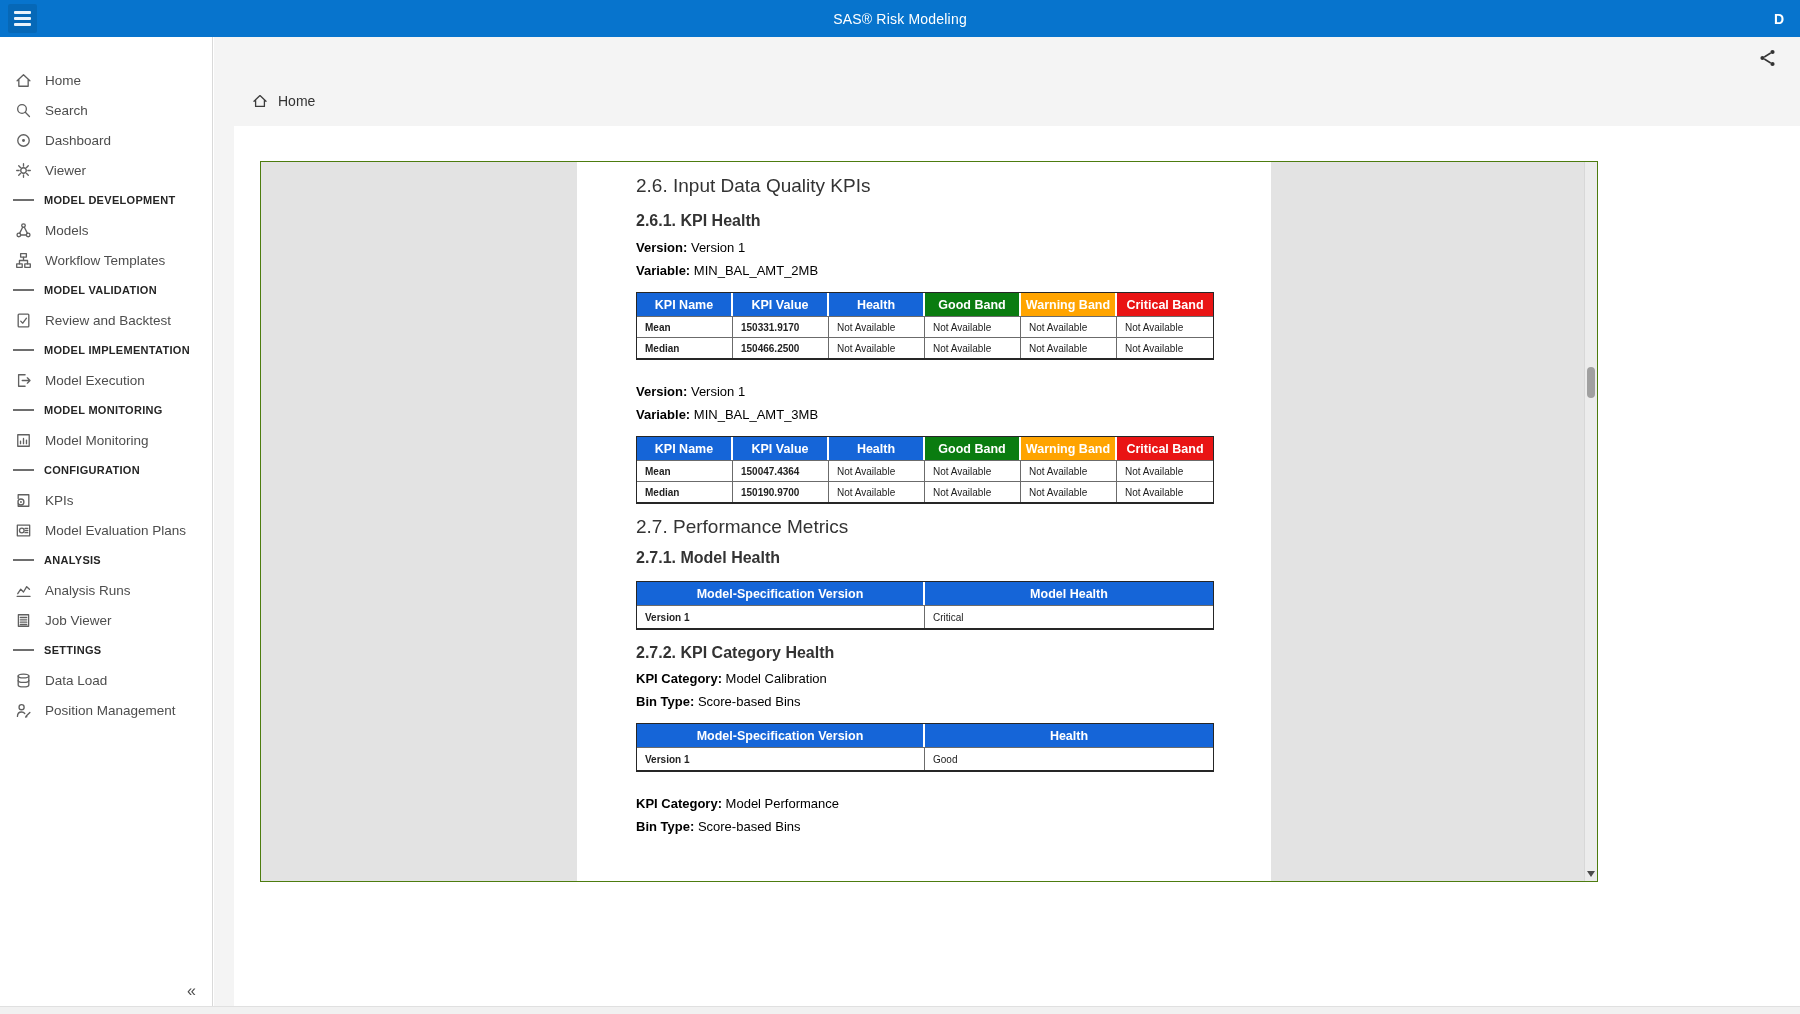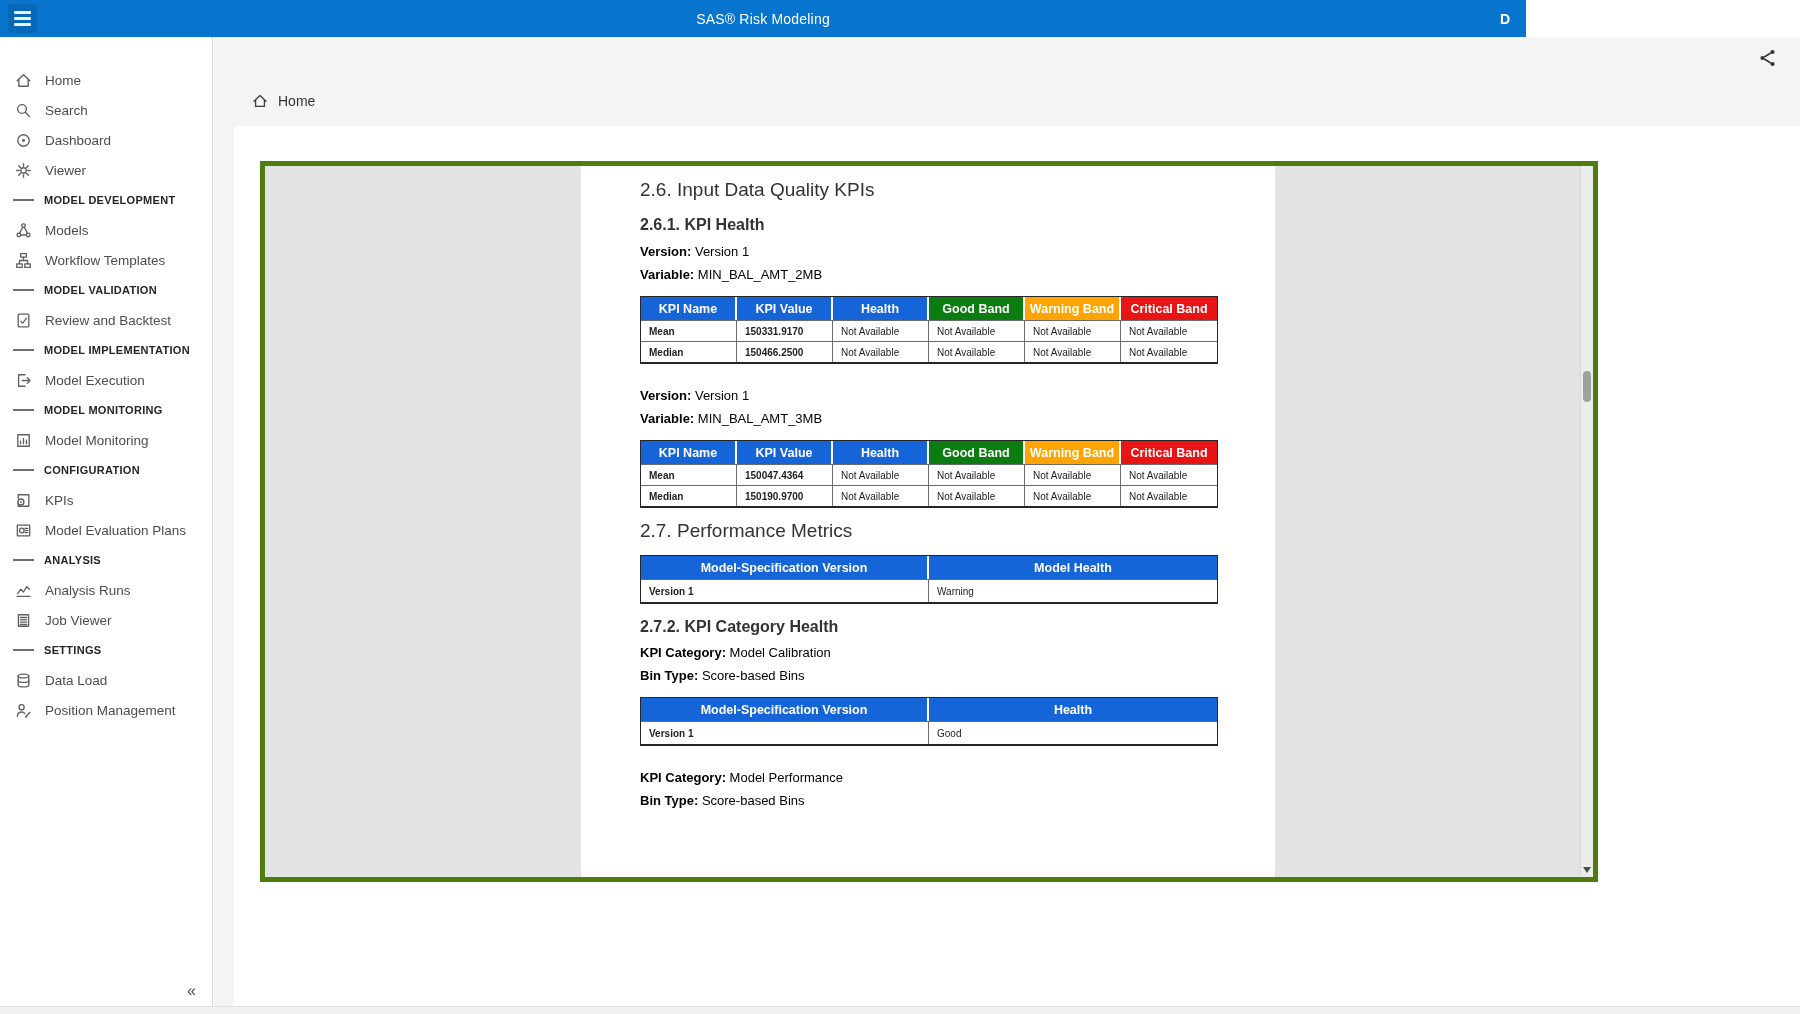--- a/index.html
+++ b/index.html
@@ -1,20 +1,20 @@
 <!DOCTYPE html>
 <html><head>
 <meta charset="utf-8">
 <style>
   * { box-sizing: border-box; margin: 0; padding: 0; }
   html,body { width:1800px; height:1014px; overflow:hidden; background:#fff;
     font-family:"Liberation Sans", sans-serif; }
 
   
-  .topbar { position:absolute; left:0; top:0; width:1526px; height:37px;
+  .topbar { position:absolute; left:0; top:0; width:1800px; height:37px;
     background:#0774cd; color:#fff; }
   .hamburger { position:absolute; left:8px; top:4px; width:29px; height:29px;
     background:#0668b7; border-radius:2px; display:flex; flex-direction:column;
     justify-content:center; align-items:center; gap:3px; cursor:pointer; }
   .hamburger i { display:block; width:17px; height:3px; background:#eaf3fb; border-radius:1px; }
   .topbar-title { position:absolute; left:0; right:0; top:0; height:37px;
     display:flex; align-items:center; justify-content:center; font-size:14px;
     letter-spacing:.2px; }
   .topbar-user { position:absolute; right:16px; top:0; height:37px; display:flex;
     align-items:center; font-size:14px; font-weight:bold; cursor:pointer; }
@@ -40,21 +40,21 @@
   .breadcrumb { position:absolute; top:56px; left:38px; display:flex; align-items:center;
     gap:10px; cursor:pointer; }
   .breadcrumb svg { width:16px; height:16px; stroke:#3c3c3c; fill:none; stroke-width:1.3;
     stroke-linecap:round; stroke-linejoin:round; }
   .bc-label { font-size:14px; color:#333; }
 
   .panel { position:absolute; left:20px; top:89px; right:0; bottom:0; background:#fff; }
 
   
   .viewer { position:absolute; left:26px; top:35px; width:1338px; height:721px;
-    background:#e3e3e3; border:5px solid #4d7c0f; }
+    background:#e3e3e3; border:1px solid #4d7c0f; }
   .page { position:absolute; left:316px; top:0; width:694px; height:100%;
     background:#fff; overflow:hidden; }
   .page-inner { padding:12px 55px 0 59px; }
 
   .vscroll { position:absolute; right:0; top:0; bottom:0; width:13px;
     background:#ececec; border-left:1px solid #d8d8d8; }
   .vthumb { position:absolute; left:2px; top:205px; width:8px; height:31px;
     background:#a0a0a0; border-radius:4px; cursor:pointer; }
   .varrow-down { position:absolute; left:2px; bottom:4px; width:0; height:0; cursor:pointer;
     border-left:4.5px solid transparent; border-right:4.5px solid transparent;
@@ -390,32 +390,33 @@
                 <td class="b">150190.9700</td>
                 <td class="na">Not Available</td>
                 <td class="na">Not Available</td>
                 <td class="na">Not Available</td>
                 <td class="na">Not Available</td>
               </tr>
             </tbody>
           </table>
 
           <h2 class="doc" id="s27">2.7. Performance Metrics</h2>
+          <h3 class="doc" id="s271">2.7.1. Model Health</h3>
 
           <table class="kpi two t1">
             <thead>
               <tr>
                 <th class="h-blue">Model-Specification Version</th>
                 <th class="h-blue">Model Health</th>
               </tr>
             </thead>
             <tbody>
               <tr>
                 <td class="b">Version 1</td>
-                <td class="critical">Warning</td>
+                <td class="critical">Critical</td>
               </tr>
             </tbody>
           </table>
 
           <h3 class="doc" id="s272">2.7.2. KPI Category Health</h3>
 
           <p class="meta m-cat"><b>KPI Category:</b> <span>Model Calibration</span></p>
           <p class="meta m-var"><b>Bin Type:</b> <span>Score-based Bins</span></p>
 
           <table class="kpi two t1">

